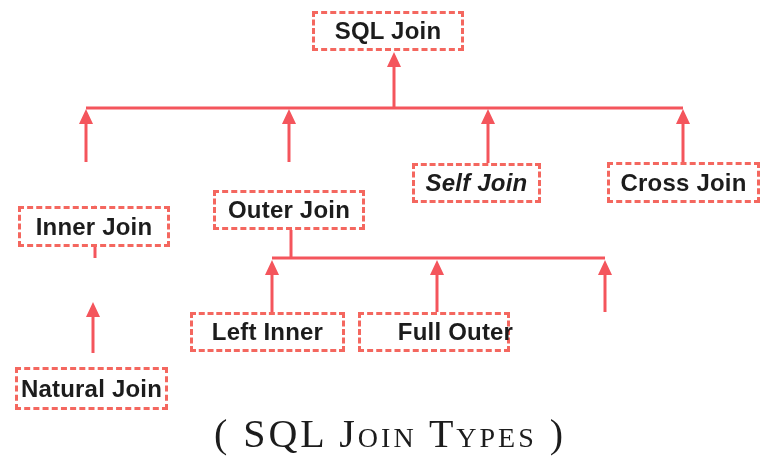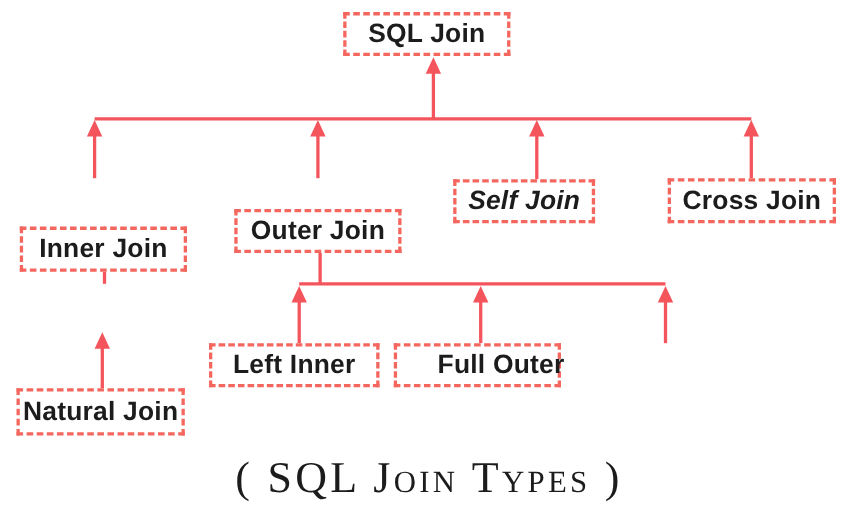--- a/index.html
+++ b/index.html
@@ -30,21 +30,21 @@
     letter-spacing:0.2px;
     white-space:nowrap;
     text-align:right;
   }
   .n-sql-join     {left:312px;top:11px;  width:152px;height:40px;}
   .n-inner-join   {left:18px; top:162px; width:152px;height:41px;margin-top:44px;}
   .n-outer-join   {left:213px;top:162px; width:152px;height:40px;margin-top:28px;}
   .n-self-join    {left:412px;top:163px; width:129px;height:40px;font-style:italic;}
   .n-cross-join   {left:607px;top:162px; width:153px;height:41px;}
   .n-equi-join    {left:15px; top:258px; width:153px;height:42px;}
-  .n-natural-join {left:15px; top:353px; width:153px;height:43px;}
+  .n-natural-join {left:15px; top:367px; width:153px;height:43px;}
   .n-left-outer   {left:190px;top:312px; width:155px;height:40px;}
   .n-full-outer   {left:358px;top:312px; width:152px;height:40px;padding-left:43px;}
   .n-right-outer  {left:528px;top:312px; width:160px;height:40px;}
   .caption{
     position:absolute;left:0;top:410px;width:780px;
     text-align:center;
     font-family:"Liberation Serif","DejaVu Serif",serif;
     font-variant:small-caps;
     font-size:40px;font-weight:400;
     letter-spacing:3px;

